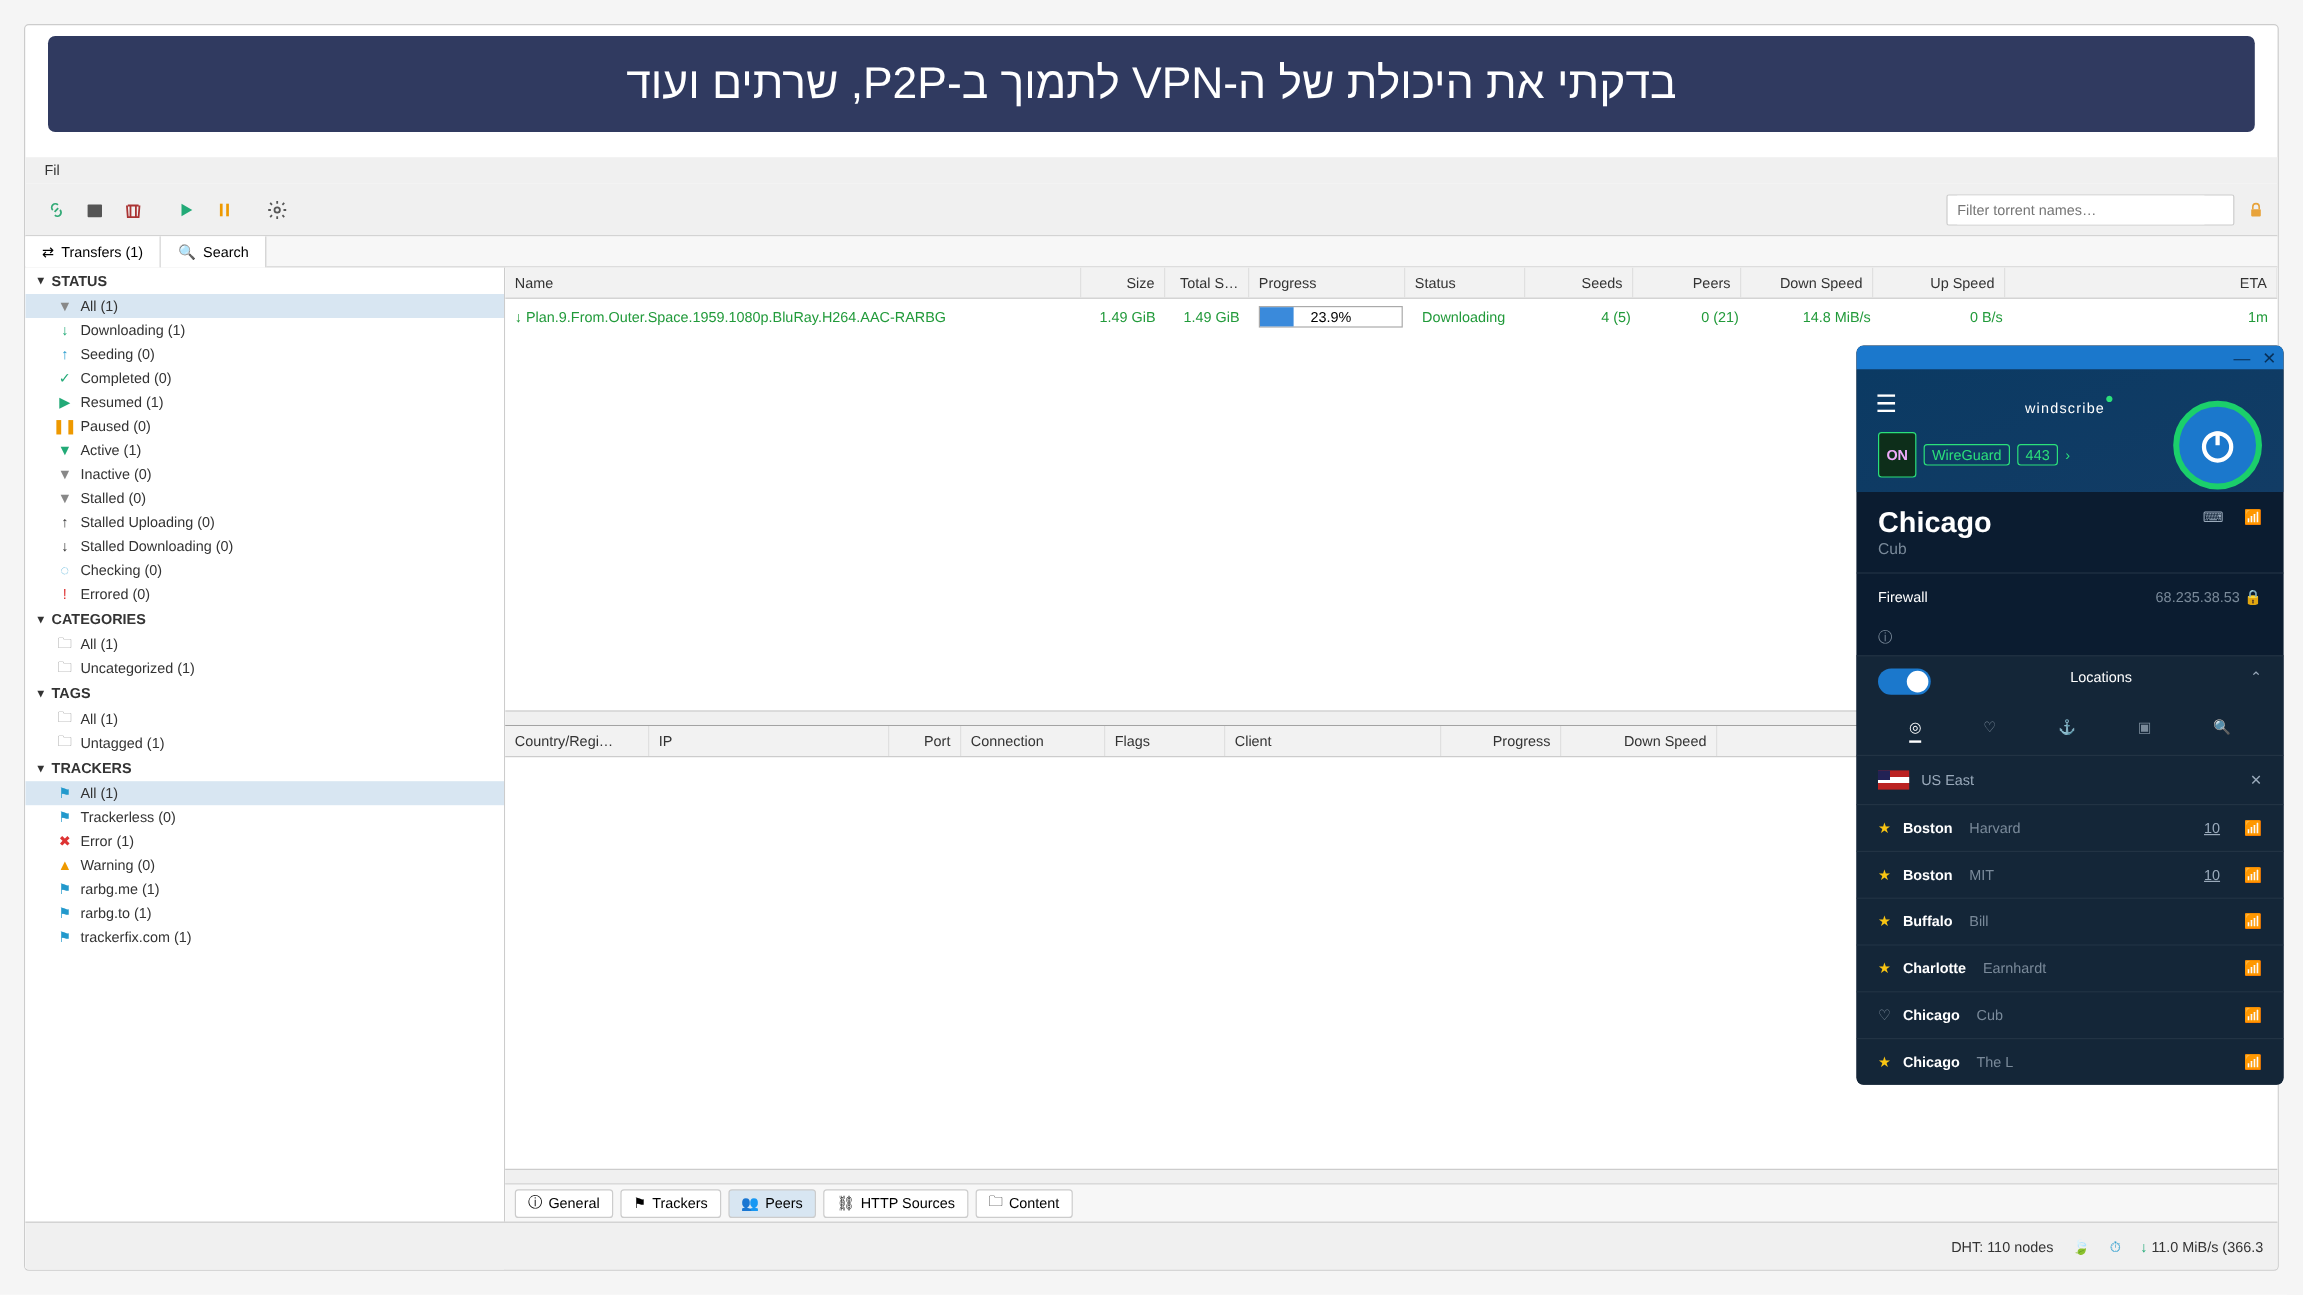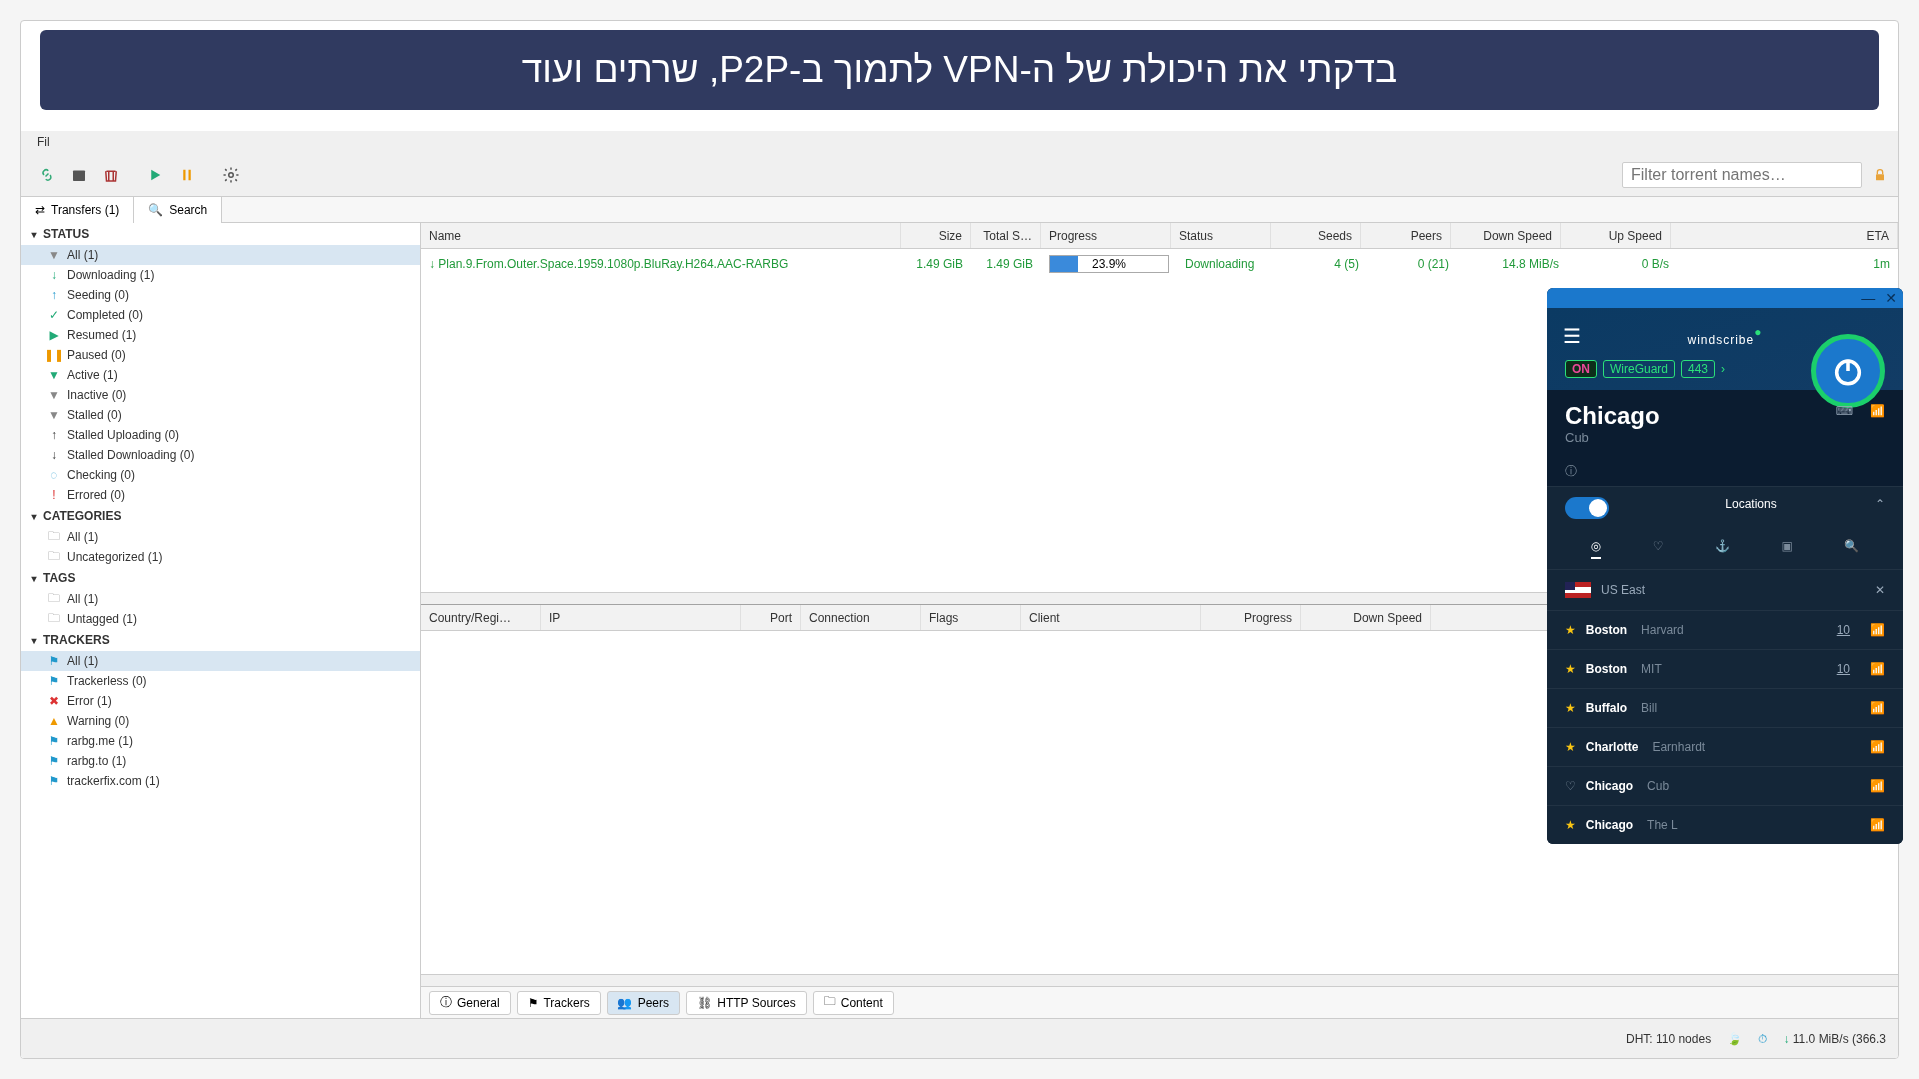--- a/index.html
+++ b/index.html
@@ -6,21 +6,21 @@
 body { background:#f5f5f5; width:1919px; height:1079px; position:relative; overflow:hidden; }
 .app-frame { position:absolute; left:20px; top:20px; right:20px; bottom:20px; background:#fff; border:1px solid #ccc; border-radius:4px; overflow:hidden; }
 .banner { position:absolute; left:40px; top:30px; right:40px; height:80px; background:#303a60; border-radius:6px; display:flex; align-items:center; justify-content:center; z-index:10; }
 .banner-text { color:#fff; font-size:37px; font-weight:500; direction:rtl; }
 .menu-bar { position:absolute; left:0; top:110px; right:0; height:22px; background:#f0f0f0; padding:0 8px; display:flex; align-items:center; }
 .menu-item { padding:0 8px; color:#333; font-size:12px; cursor:pointer; }
 .toolbar { position:absolute; left:0; top:132px; right:0; height:44px; background:#f0f0f0; border-bottom:1px solid #ccc; display:flex; align-items:center; padding:0 10px; }
 .tb-btn { width:24px; height:24px; margin:0 4px; display:flex; align-items:center; justify-content:center; cursor:pointer; color:#444; }
 .tb-btn svg { width:18px; height:18px; }
 .search-box { margin-left:auto; height:26px; border:1px solid #ccc; border-radius:2px; padding:0 24px 0 8px; width:240px; background:#fff; position:relative; }
-.search-box input { border:none; outline:none; width:100%; height:100%; font-size:16px; }
+.search-box input { border:none; outline:none; width:100%; height:100%; font-size:12px; }
 .lock-icon { width:16px; height:16px; margin-left:10px; }
 .tabs-row { position:absolute; left:0; top:176px; right:0; height:26px; background:#f7f7f7; border-bottom:1px solid #ccc; display:flex; align-items:center; }
 .tab { height:26px; padding:0 14px; display:flex; align-items:center; border-right:1px solid #ccc; background:#fff; cursor:pointer; gap:6px; }
 .sidebar { position:absolute; left:0; top:202px; width:400px; bottom:0; background:#fff; border-right:1px solid #ccc; overflow-y:auto; padding-bottom:40px; }
 .side-section-hdr { display:flex; align-items:center; padding:4px 8px; font-weight:bold; color:#333; }
 .chev { display:inline-block; width:10px; text-align:center; margin-right:4px; font-size:10px; }
 .side-item { display:flex; align-items:center; padding:3px 8px 3px 26px; color:#333; cursor:pointer; gap:6px; }
 .side-item.sel { background:#d8e6f2; }
 .ico { width:14px; height:14px; display:flex; align-items:center; justify-content:center; }
 .main { position:absolute; left:400px; top:202px; right:0; bottom:40px; background:#fff; display:flex; flex-direction:column; }
@@ -40,21 +40,21 @@
 .statusbar { position:absolute; left:0; right:0; bottom:0; height:40px; background:#f0f0f0; border-top:1px solid #ccc; display:flex; align-items:center; justify-content:flex-end; padding:0 12px; gap:16px; color:#333; }
 
 .vpn { position:absolute; right:16px; top:288px; width:356px; background:#0b1c30; border-radius:6px; overflow:hidden; z-index:20; color:#fff; font-family:Arial,sans-serif; }
 .vpn-titlebar { height:20px; background:#1b78cc; display:flex; align-items:center; justify-content:flex-end; padding:0 6px; gap:10px; }
 .vpn-titlebar span { font-size:14px; color:#083058; cursor:pointer; }
 .vpn-header { background:linear-gradient(160deg,#0b3a63,#123c65); padding:16px 18px 12px; position:relative; }
 .vpn-menu { position:absolute; left:16px; top:16px; font-size:20px; cursor:pointer; }
 .vpn-logo { text-align:center; font-size:22px; font-weight:500; letter-spacing:1px; font-family:Arial; }
 .vpn-logo sup { color:#2be07a; font-size:12px; }
 .vpn-proto { margin-top:10px; display:flex; align-items:center; gap:6px; font-size:11px; }
-.vpn-on { background:#0d2e1a; color:#ec4899; border:1px solid #2be07a; border-radius:3px; padding:1px 6px; font-weight:bold; }
+.vpn-on { background:#0d2e1a; color:#f0abfc; border:1px solid #2be07a; border-radius:3px; padding:11px 6px; font-weight:bold; }
 .vpn-proto-chip { border:1px solid #2be07a; color:#2be07a; border-radius:3px; padding:1px 6px; }
 .vpn-power { position:absolute; right:18px; top:26px; width:74px; height:74px; border-radius:50%; border:5px solid #1bcf6b; background:#1b78cc; display:flex; align-items:center; justify-content:center; cursor:pointer; }
 .vpn-power svg { width:34px; height:34px; }
 .vpn-loc { padding:12px 18px; }
 .vpn-loc h2 { font-size:24px; font-weight:bold; }
 .vpn-loc small { color:#7a8a9a; font-size:13px; }
 .vpn-fw { display:flex; align-items:center; justify-content:space-between; padding:12px 18px; border-top:1px solid #223344; }
 .vpn-ip { color:#7a8a9a; font-size:13px; }
 .vpn-panel { background:#142638; }
 .vpn-panel-hdr { display:flex; align-items:flex-start; padding:10px 18px; border-top:1px solid #223344; }
@@ -362,20 +362,24 @@
           <line x1="12" y1="4" x2="12" y2="12"></line>
         </svg>
     </div>
   </div>
   <div class="vpn-loc" style="position:relative">
     <h2>Chicago</h2>
     <small>Cub</small>
     <span style="position:absolute;right:50px;top:14px;color:#9aaabb">⌨</span>
     <span style="position:absolute;right:18px;top:14px;color:#2be07a">📶</span>
   </div>
+  <div class="vpn-fw">
+    <span>Firewall</span>
+    <span class="vpn-ip"><span>68.235.38.53</span> <span>🔒</span></span>
+  </div>
   <div style="padding:6px 18px;color:#7a8a9a">ⓘ</div>
   <div class="vpn-panel">
     <div class="vpn-panel-hdr">
       <div class="toggle">
           <div class="toggle-knob"></div>
         </div>
       <span style="flex:1;text-align:center">Locations</span>
       <span style="color:#9aaabb">⌃</span>
     </div>
     <div class="vpn-iconrow">

